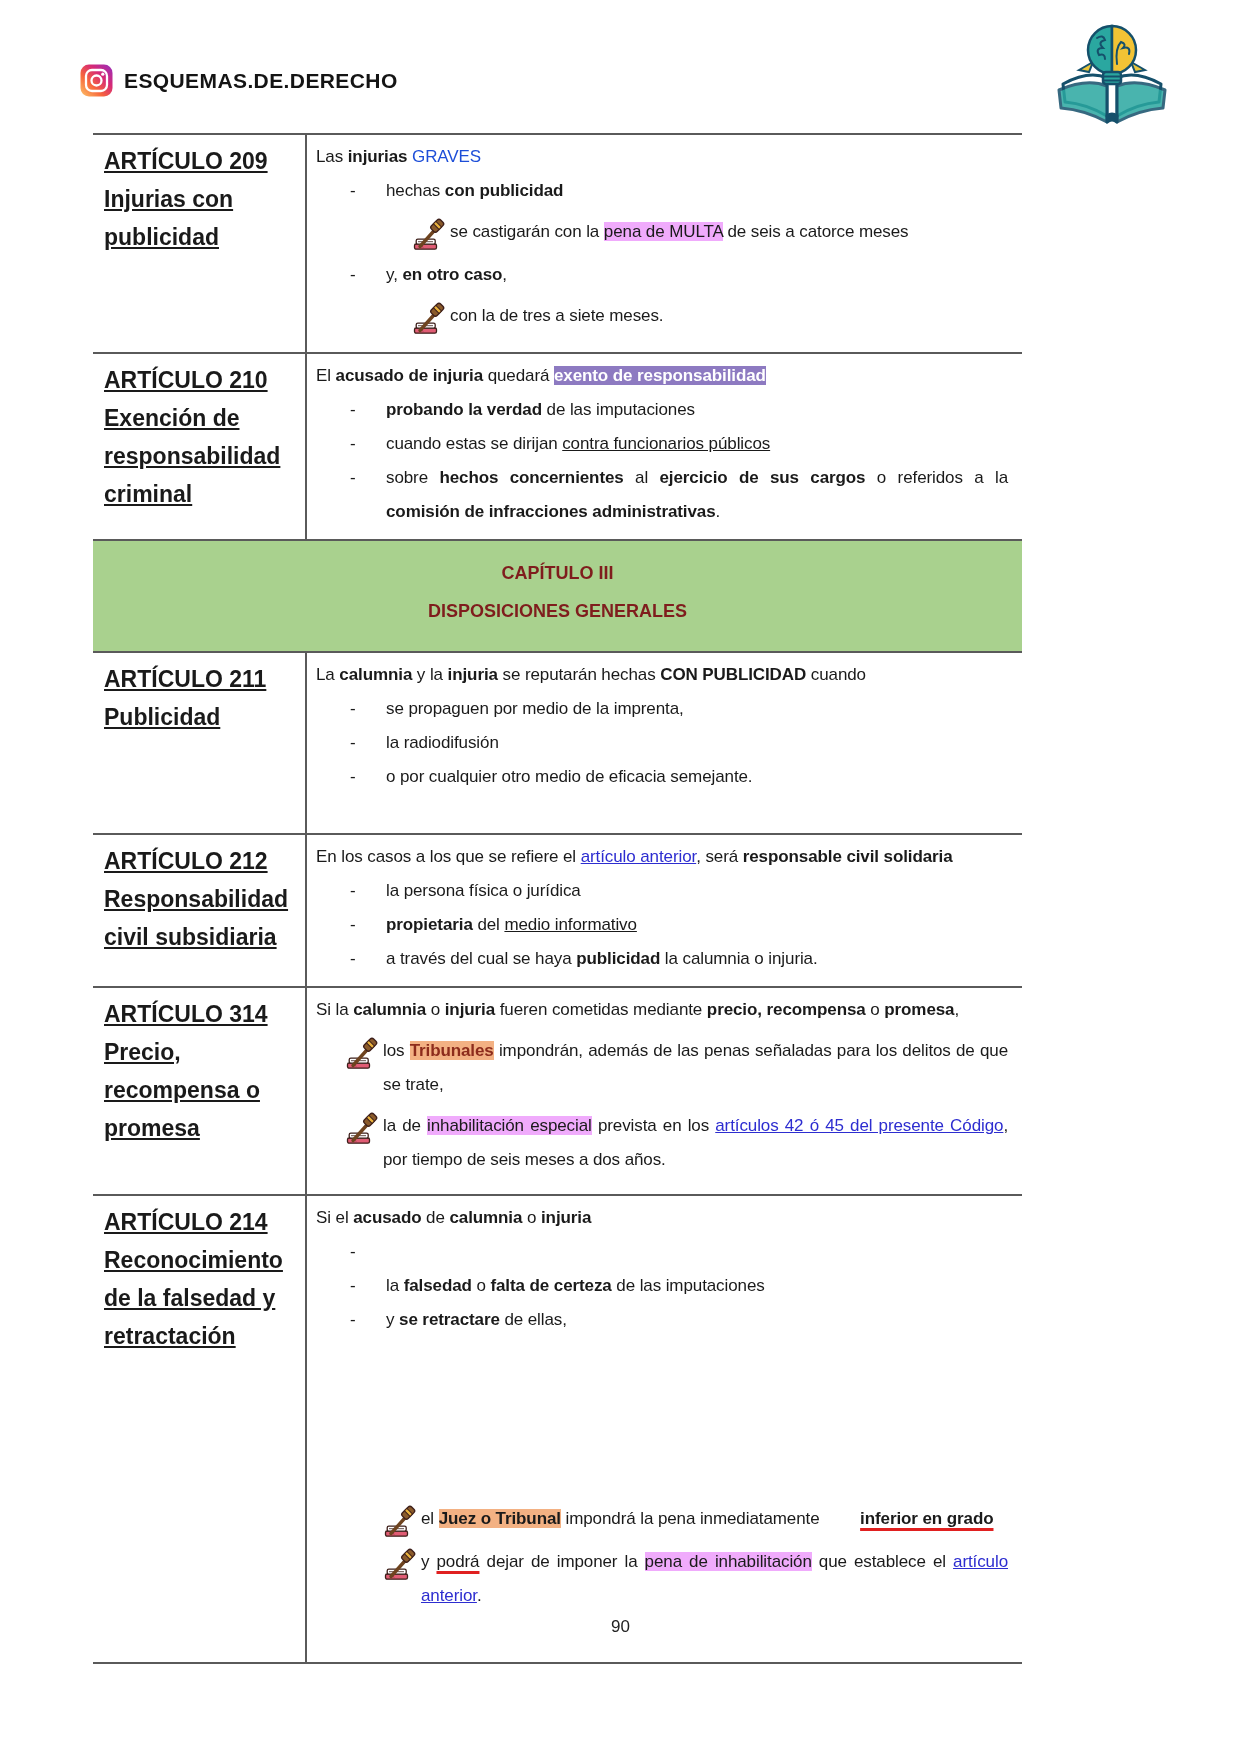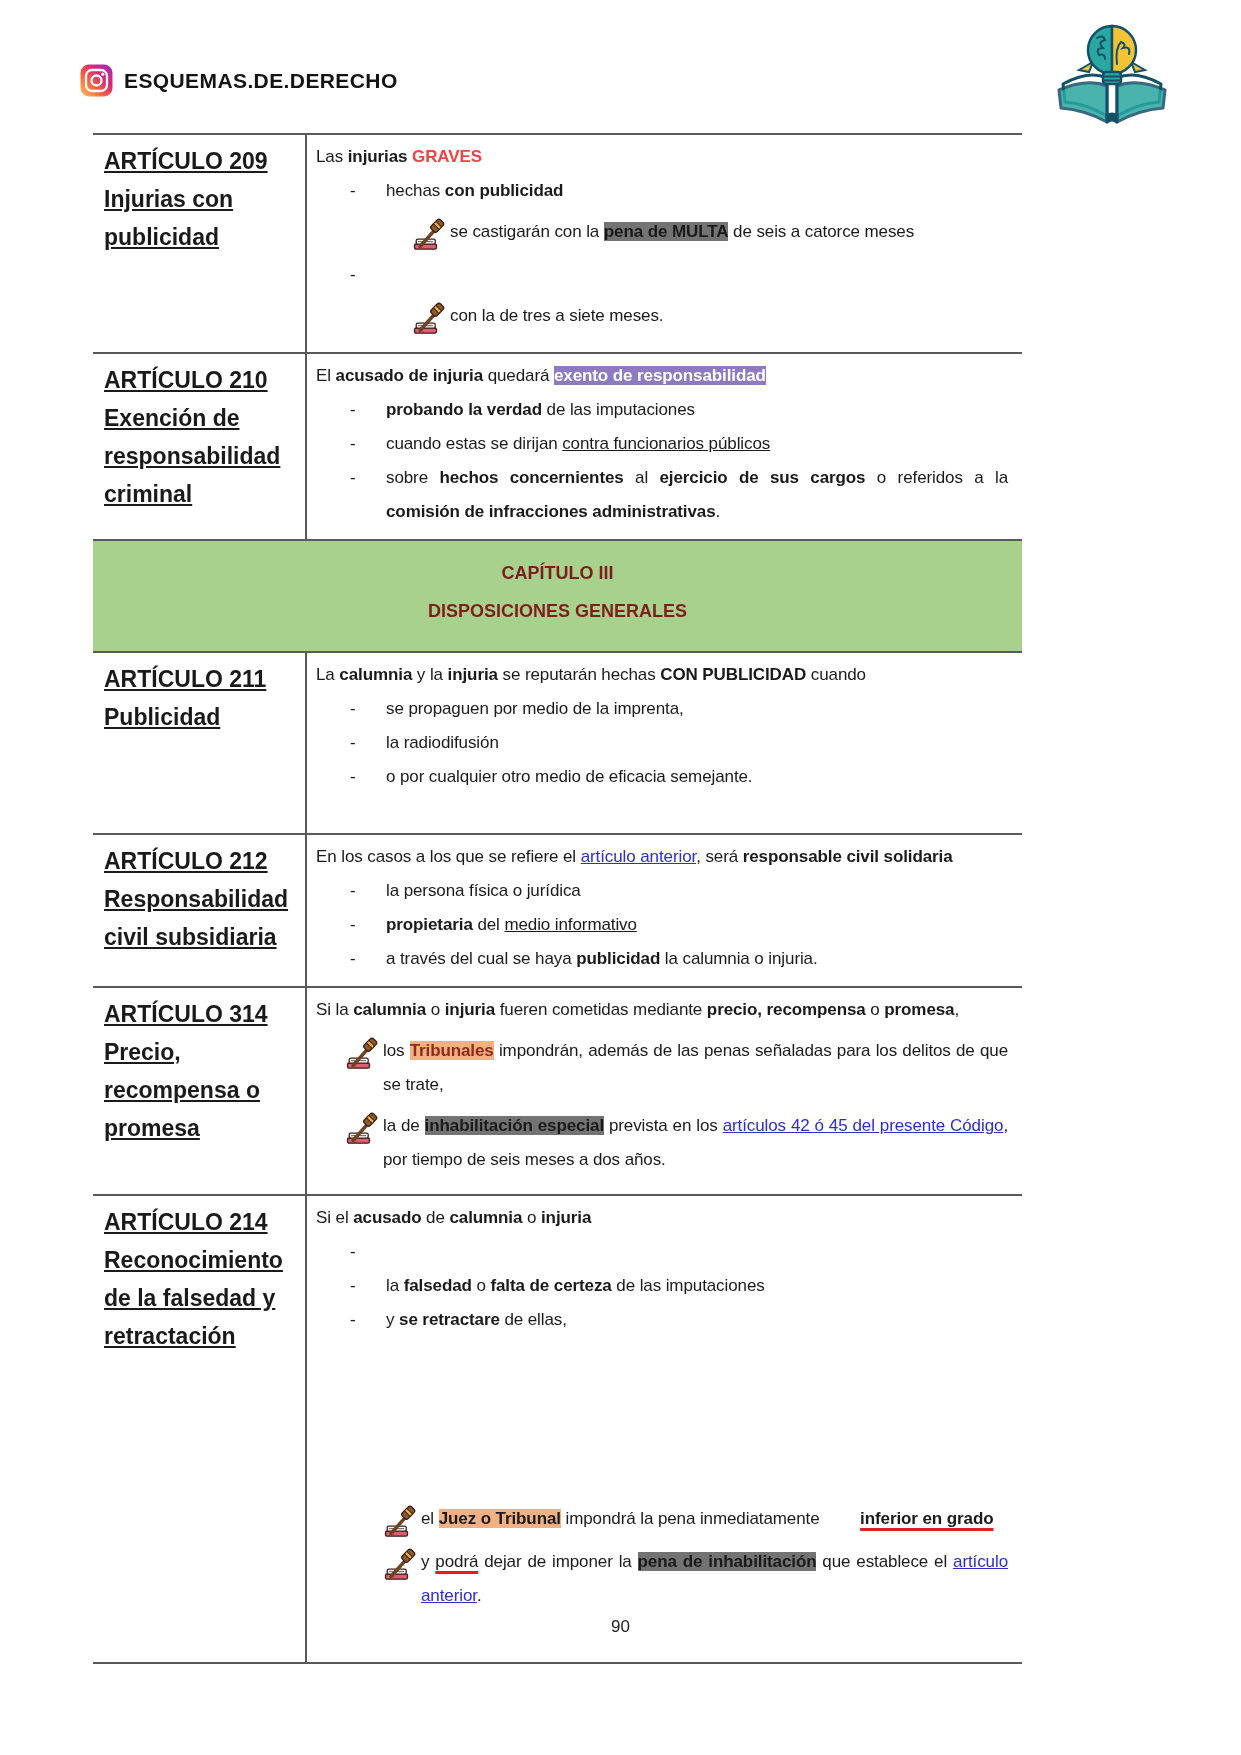--- a/index.html
+++ b/index.html
@@ -24,22 +24,22 @@
   .line{display:block;}
   .bullet{display:flex;padding-left:34px;}
   .dash{width:36px;flex:none;}
   .ltext{flex:1;min-width:0;text-align:justify;padding-right:2px;}
   .plain .ltext{display:inline;text-align:left;}
   .gavel{display:flex;align-items:flex-start;margin:7px 0;}
   .gavel-icon{flex:none;width:35px;height:33px;margin:3px 2px 0 0;}
   .ind1{padding-left:30px}.ind2{padding-left:68px}.ind3{padding-left:97px}
   
   .seg-b{font-weight:bold}
-  .seg-red{font-weight:bold;color:#ef4444}
-  .seg-hlcyan{font-weight:bold;background:#737373}
+  .seg-red{font-weight:normal;color:#1d4ed8}
+  .seg-hlcyan{font-weight:normal;background:#f0abfc}
   .seg-hlpurple{font-weight:bold;background:#8d7ac1;color:#ffffff}
   .seg-hlorange{font-weight:bold;background:#f3b183}
   .seg-hlorangered{font-weight:bold;background:#f3b183;color:#8d2c1c}
   .seg-u{text-decoration:underline}
   .seg-link{color:#2d2dd0;text-decoration:underline;cursor:pointer}
   .seg-bredu{font-weight:bold;text-decoration:underline;text-decoration-color:#e02020;text-decoration-thickness:2.5px;text-underline-offset:4px;margin-left:36px;}
   .seg-uredu{text-decoration:underline;text-decoration-color:#e02020;text-decoration-thickness:2.5px;text-underline-offset:4px;}
   
   .banner-row{background:#a9d18e;flex-direction:column;justify-content:center;align-items:center;text-align:center;padding:6px 0 14px 0;}
   .banner-line{font-weight:bold;font-size:18px;line-height:38px;color:#7f1d1d;}
@@ -108,20 +108,21 @@
     <line x1="5" y1="23.7" x2="20" y2="23.7" stroke="#3d1f1a" stroke-width="0.8"></line>
     <line x1="8" y1="27.5" x2="10" y2="29.5" stroke="#7a1f2e" stroke-width="0.8"></line>
     <line x1="7" y1="28.5" x2="24" y2="9.5" stroke="#6e431f" stroke-width="3.4" stroke-linecap="round"></line>
     <rect x="20.2" y="1.2" width="8" height="13" rx="2.4" fill="#8a5a2b" stroke="#3d1f1a" stroke-width="1.3" transform="rotate(45 24.2 7.7)"></rect>
     <rect x="20.2" y="5.6" width="8" height="3.4" fill="#e9b13c" stroke="#3d1f1a" stroke-width="1" transform="rotate(45 24.2 7.7)"></rect>
   </svg>
           <span class="ltext"><span>se castigarán con la </span><span class="seg-hlcyan">pena de MULTA</span><span> de seis a catorce meses</span></span>
         </div>
         <div class="line bullet">
           <span class="dash">-</span>
+          <span class="ltext"><span>y, </span><span class="seg-b">en otro caso</span><span>,</span></span>
         </div>
         <div class="line gavel ind3">
           <svg class="gavel-icon" viewBox="0 0 35 33" xmlns="http://www.w3.org/2000/svg">
     <rect x="1.5" y="26" width="22" height="5.2" rx="1.6" fill="#e05c74" stroke="#3d1f1a" stroke-width="1.3"></rect>
     <rect x="3.2" y="21.2" width="19" height="5" rx="1.6" fill="#ffffff" stroke="#3d1f1a" stroke-width="1.3"></rect>
     <line x1="5" y1="23.7" x2="20" y2="23.7" stroke="#3d1f1a" stroke-width="0.8"></line>
     <line x1="8" y1="27.5" x2="10" y2="29.5" stroke="#7a1f2e" stroke-width="0.8"></line>
     <line x1="7" y1="28.5" x2="24" y2="9.5" stroke="#6e431f" stroke-width="3.4" stroke-linecap="round"></line>
     <rect x="20.2" y="1.2" width="8" height="13" rx="2.4" fill="#8a5a2b" stroke="#3d1f1a" stroke-width="1.3" transform="rotate(45 24.2 7.7)"></rect>
     <rect x="20.2" y="5.6" width="8" height="3.4" fill="#e9b13c" stroke="#3d1f1a" stroke-width="1" transform="rotate(45 24.2 7.7)"></rect>

